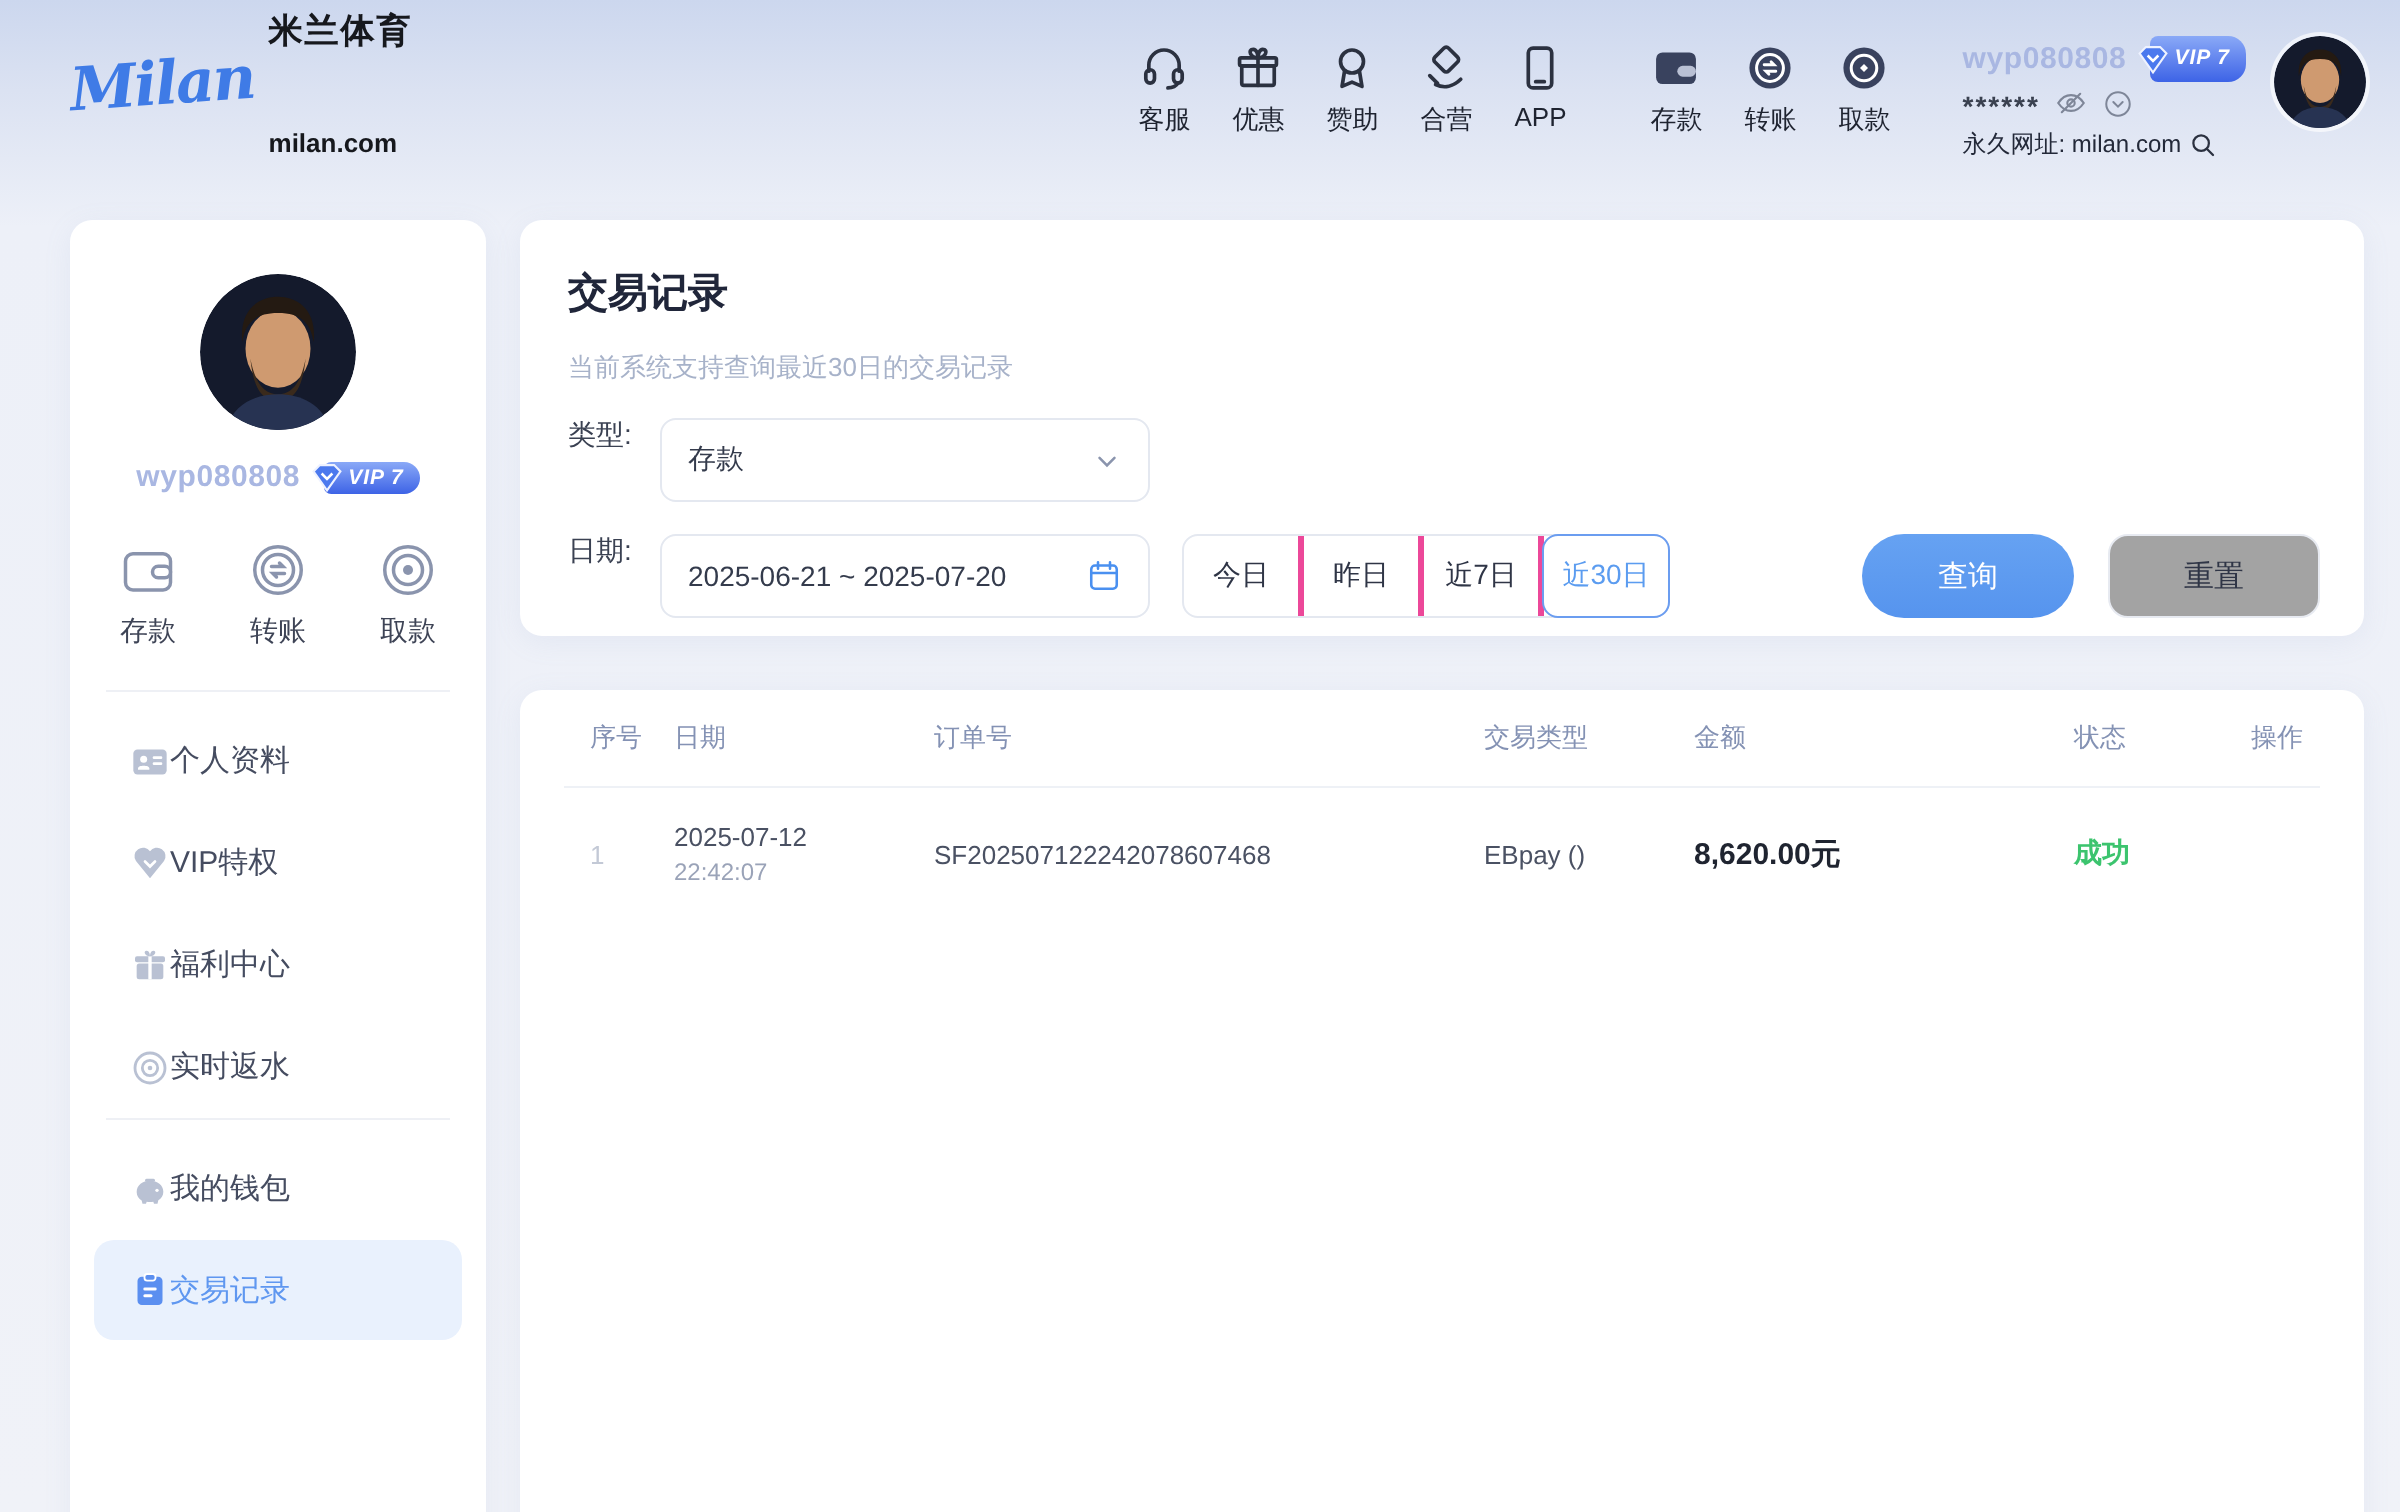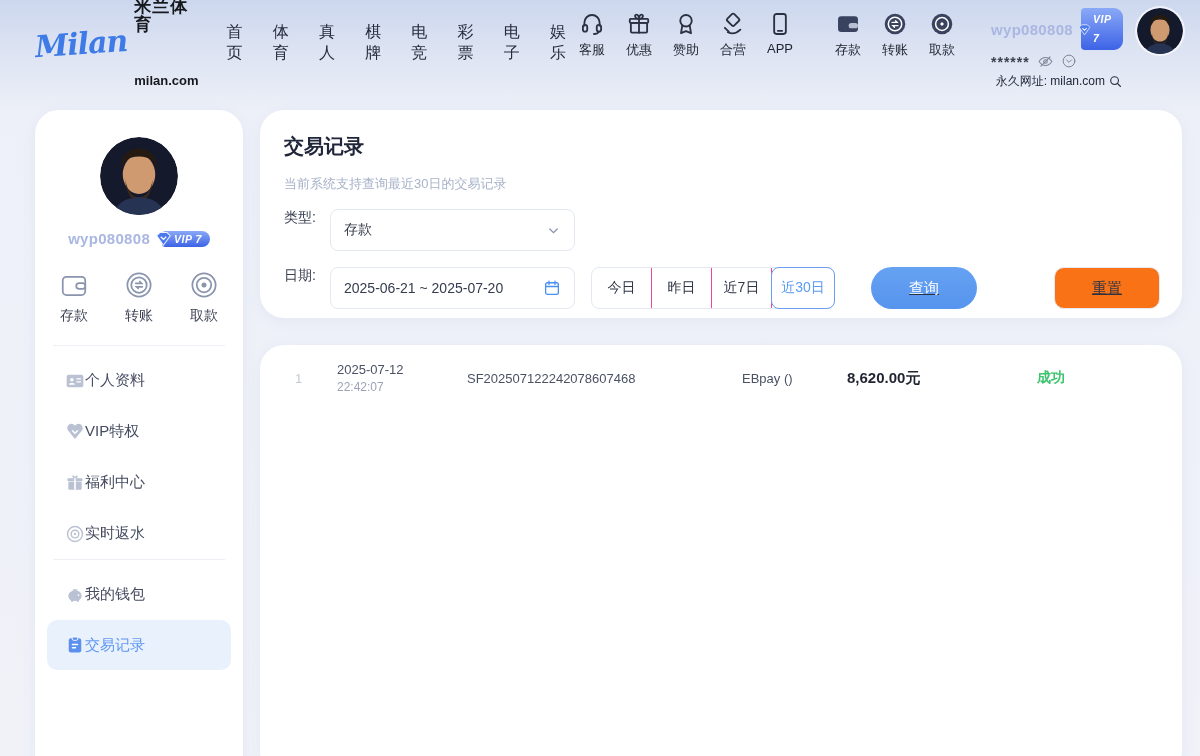--- a/index.html
+++ b/index.html
@@ -35,26 +35,26 @@
   .stroke-ic { stroke:#2b3140; fill:none; stroke-width:1.7; stroke-linecap:round; stroke-linejoin:round; }
   .userbox { margin-left:26px; padding-top:13px; line-height:19px; }
   .user-line1 { display:flex; align-items:center; }
   .user-name { font-size:15px; font-weight:600; color:#a9b7e2; letter-spacing:.3px; }
   .vip-badge { display:inline-flex; align-items:center; margin-left:4px; position:relative; }
   .vip-pill { background:linear-gradient(180deg,#8aa9f7,#3d63e6); color:#fff;
     font-size:10.5px; font-style:italic; font-weight:800; padding:2px 8px 2px 12px;
     border-radius:4px 9px 9px 4px; margin-left:-11px; letter-spacing:.5px; }
   .user-line2 { display:flex; align-items:center; gap:7px; }
   .user-mask { font-size:14px; font-weight:700; color:#3a4150; letter-spacing:1px; padding-top:3px; }
-  .user-line3 { display:flex; align-items:center; gap:3px; font-size:12px; color:#232939;justify-content:flex-end; }
+  .user-line3 { display:flex; align-items:center; gap:3px; font-size:12px; color:#232939; }
   .avatar { width:46px; height:46px; border-radius:50%; overflow:hidden; margin-left:14px;
     margin-top:13px; cursor:pointer; box-shadow:0 0 0 2px rgba(255,255,255,.65); flex:none; }
 
   
-  .card { position:absolute; background:#fff; border-radius:24px;
+  .card { position:absolute; background:#fff; border-radius:11px;
     box-shadow:0 3px 14px rgba(140,155,195,.10); }
 
   
   .sidebar { left:35px; top:110px; width:208px; height:700px; }
   .side-avatar { width:78px; height:78px; border-radius:50%; overflow:hidden; margin:27px auto 14px; }
   .side-userline { display:flex; justify-content:center; align-items:center; }
   .side-joined { text-align:center; font-size:13px; color:#5c6372; margin-top:8px; }
   .side-quick { display:flex; justify-content:space-between; padding:22px 24px 20px; }
   .sq-item { display:flex; flex-direction:column; align-items:center; gap:7px; cursor:pointer; }
   .sq-item svg { color:#8a94ad; }
@@ -74,30 +74,30 @@
   .f-sub { font-size:13px; color:#a7b2c9; margin-top:15px; }
   .f-row { display:flex; align-items:flex-start; margin-top:16px; }
   .f-label { font-size:14px; color:#3a4152; width:46px; flex:none; }
   .select-box, .date-box { width:245px; height:42px; border:1px solid #e4e8f0; border-radius:8px;
     background:#fff; display:flex; align-items:center; justify-content:space-between;
     padding:0 13px; cursor:pointer; }
   .select-box .val, .date-box .val { font-size:14px; color:#343b4c; }
   .range-group { display:flex; height:42px; border:1px solid #e4e8f0; border-radius:8px;
     margin-left:16px; background:#fff; }
   .range-item { width:60px; display:flex; align-items:center; justify-content:center;
-    font-size:14px; color:#2f3546; cursor:pointer; border-right:1px solid #ec4899; }
+    font-size:14px; color:#2f3546; cursor:pointer; border-right:3px solid #ec4899; }
   .range-item:last-child { border-right:none; }
   .range-item.selected { border:1px solid #6b9df0; border-radius:8px; color:#5b9cf0;
     margin:-1px; width:64px; background:#fff; }
-  .f-actions { margin-left:auto; display:flex; gap:32px;text-decoration:underline; }
+  .f-actions { margin-left:auto; display:flex; gap:17px; }
   .btn-primary { width:106px; height:42px; border:none; border-radius:21px;
     background:linear-gradient(180deg,#66a2f2,#5694ee); color:#fff; font-size:15px;
     font-family:inherit; cursor:pointer; }
   .btn-ghost { width:106px; height:42px; border:1px solid #e7eaf1; border-radius:10px;
-    background:#f97316; color:#2f3546; font-size:15px; font-family:inherit; cursor:pointer;margin-left:45px; }
+    background:#a3a3a3; color:#2f3546; font-size:15px; font-family:inherit; cursor:pointer; }
 
   
   .table-card { left:260px; top:345px; width:922px; height:430px; padding:0 22px; }
   .tgrid { display:grid; grid-template-columns:55px 130px 275px 105px 190px 80px 1fr; align-items:center; }
   .thead { height:49px; border-bottom:1px solid #eef1f6; }
   .thead .cell { font-size:13px; color:#8492b4; }
   .trow { padding:17px 0; }
   .cell.c-seq { padding-left:13px; }
   .cell.c-op { text-align:center; }
   .trow .c-seq { color:#c3c9d6; font-size:13px; }
@@ -114,30 +114,20 @@
 
   <div class="topbar">
     <div class="logo">
       <span class="logo-script">Milan</span>
       <span class="logo-stack">
         <span class="logo-cn">米兰体育</span>
         <span class="logo-domain">milan.com</span>
       </span>
     </div>
 
-    <div class="nav">
-      <span>首页</span>
-      <span>体育</span>
-      <span>真人</span>
-      <span>棋牌</span>
-      <span>电竞</span>
-      <span>彩票</span>
-      <span>电子</span>
-      <span>娱乐</span>
-    </div>
 
     <div class="top-right">
       <div class="grp-quick">
         <div class="icn-item">
           <svg width="26" height="26" viewBox="0 0 24 24" class="stroke-ic">
             <path d="M5 13.5v-2.8a7 7 0 0 1 14 0v2.8"></path>
             <rect x="3.6" y="12.8" width="4" height="6.2" rx="2"></rect>
             <rect x="16.4" y="12.8" width="4" height="6.2" rx="2"></rect>
             <path d="M18.4 19c-.9 1.6-2.7 2.2-4.6 2.2"></path>
           </svg>
@@ -385,20 +375,29 @@
         <div class="range-item selected">近30日</div>
       </div>
       <div class="f-actions">
         <button class="btn-primary">查询</button>
         <button class="btn-ghost">重置</button>
       </div>
     </div>
   </div>
 
   <div class="card table-card">
+    <div class="tgrid thead">
+      <span class="cell c-seq">序号</span>
+      <span class="cell">日期</span>
+      <span class="cell">订单号</span>
+      <span class="cell">交易类型</span>
+      <span class="cell">金额</span>
+      <span class="cell">状态</span>
+      <span class="cell c-op">操作</span>
+    </div>
     <div class="tgrid trow">
       <span class="cell c-seq">1</span>
       <span class="cell">
         <div class="d-date">2025-07-12</div>
         <div class="d-time">22:42:07</div>
       </span>
       <span class="cell d-order">SF202507122242078607468</span>
       <span class="cell d-type">EBpay ()</span>
       <span class="cell d-amount">8,620.00元</span>
       <span class="cell d-status">成功</span>

